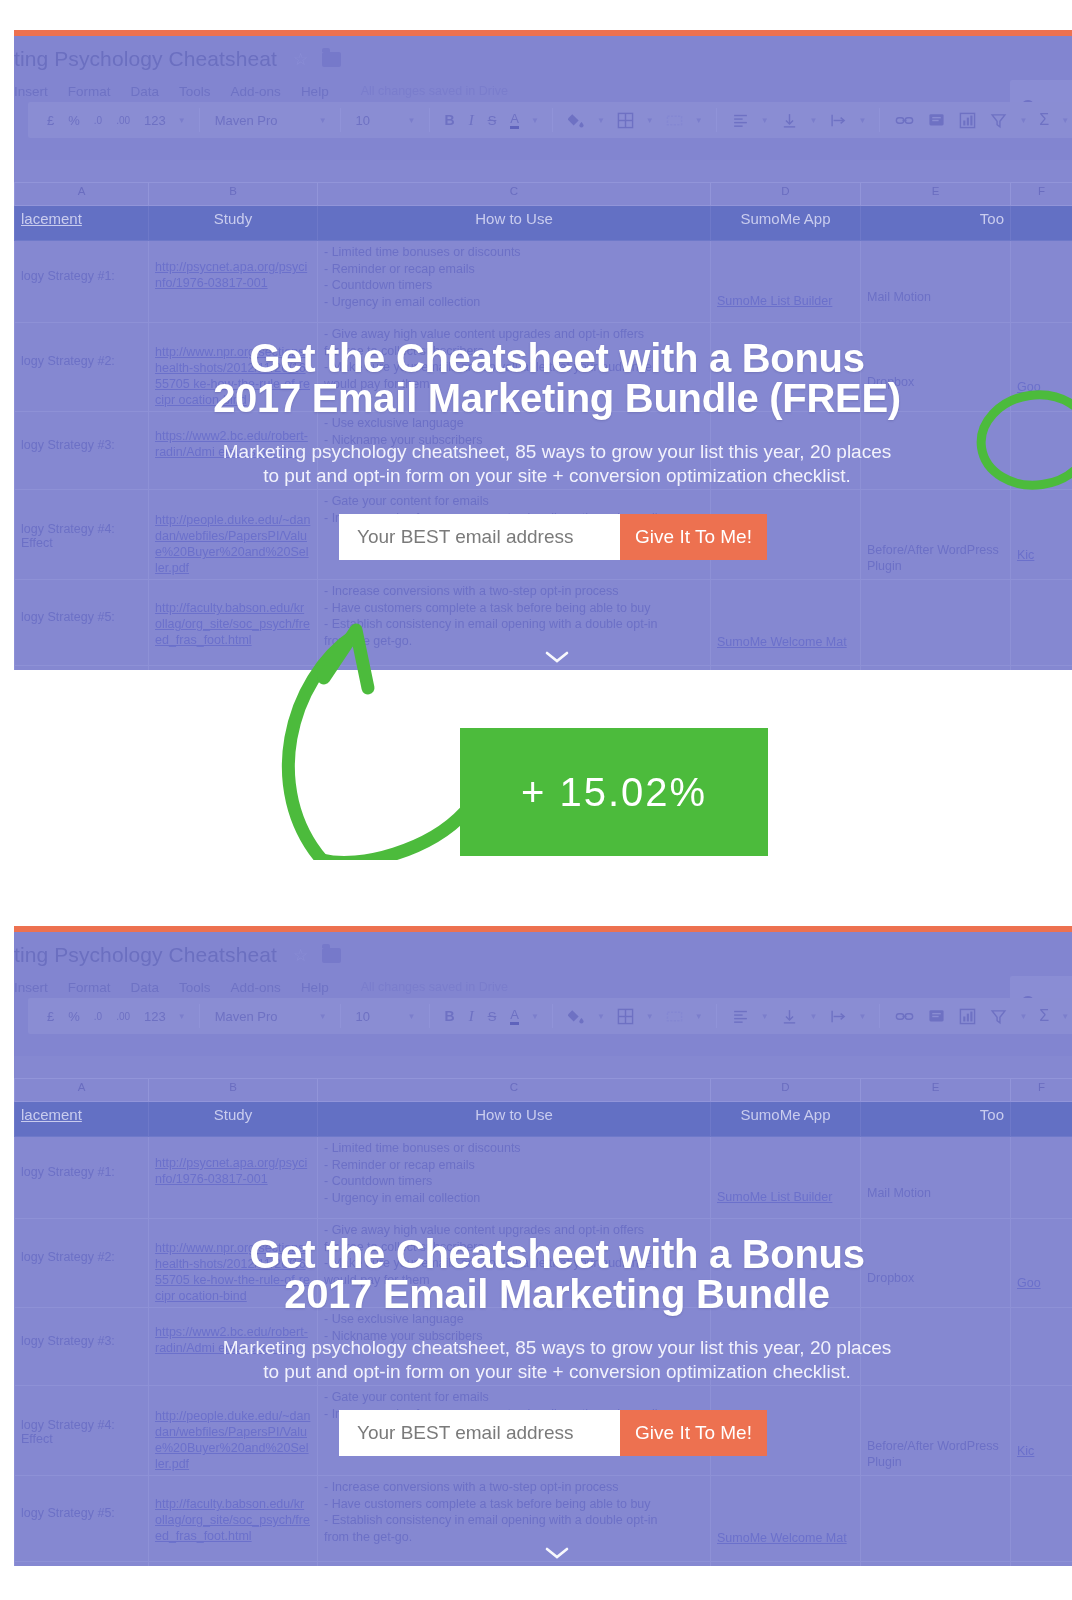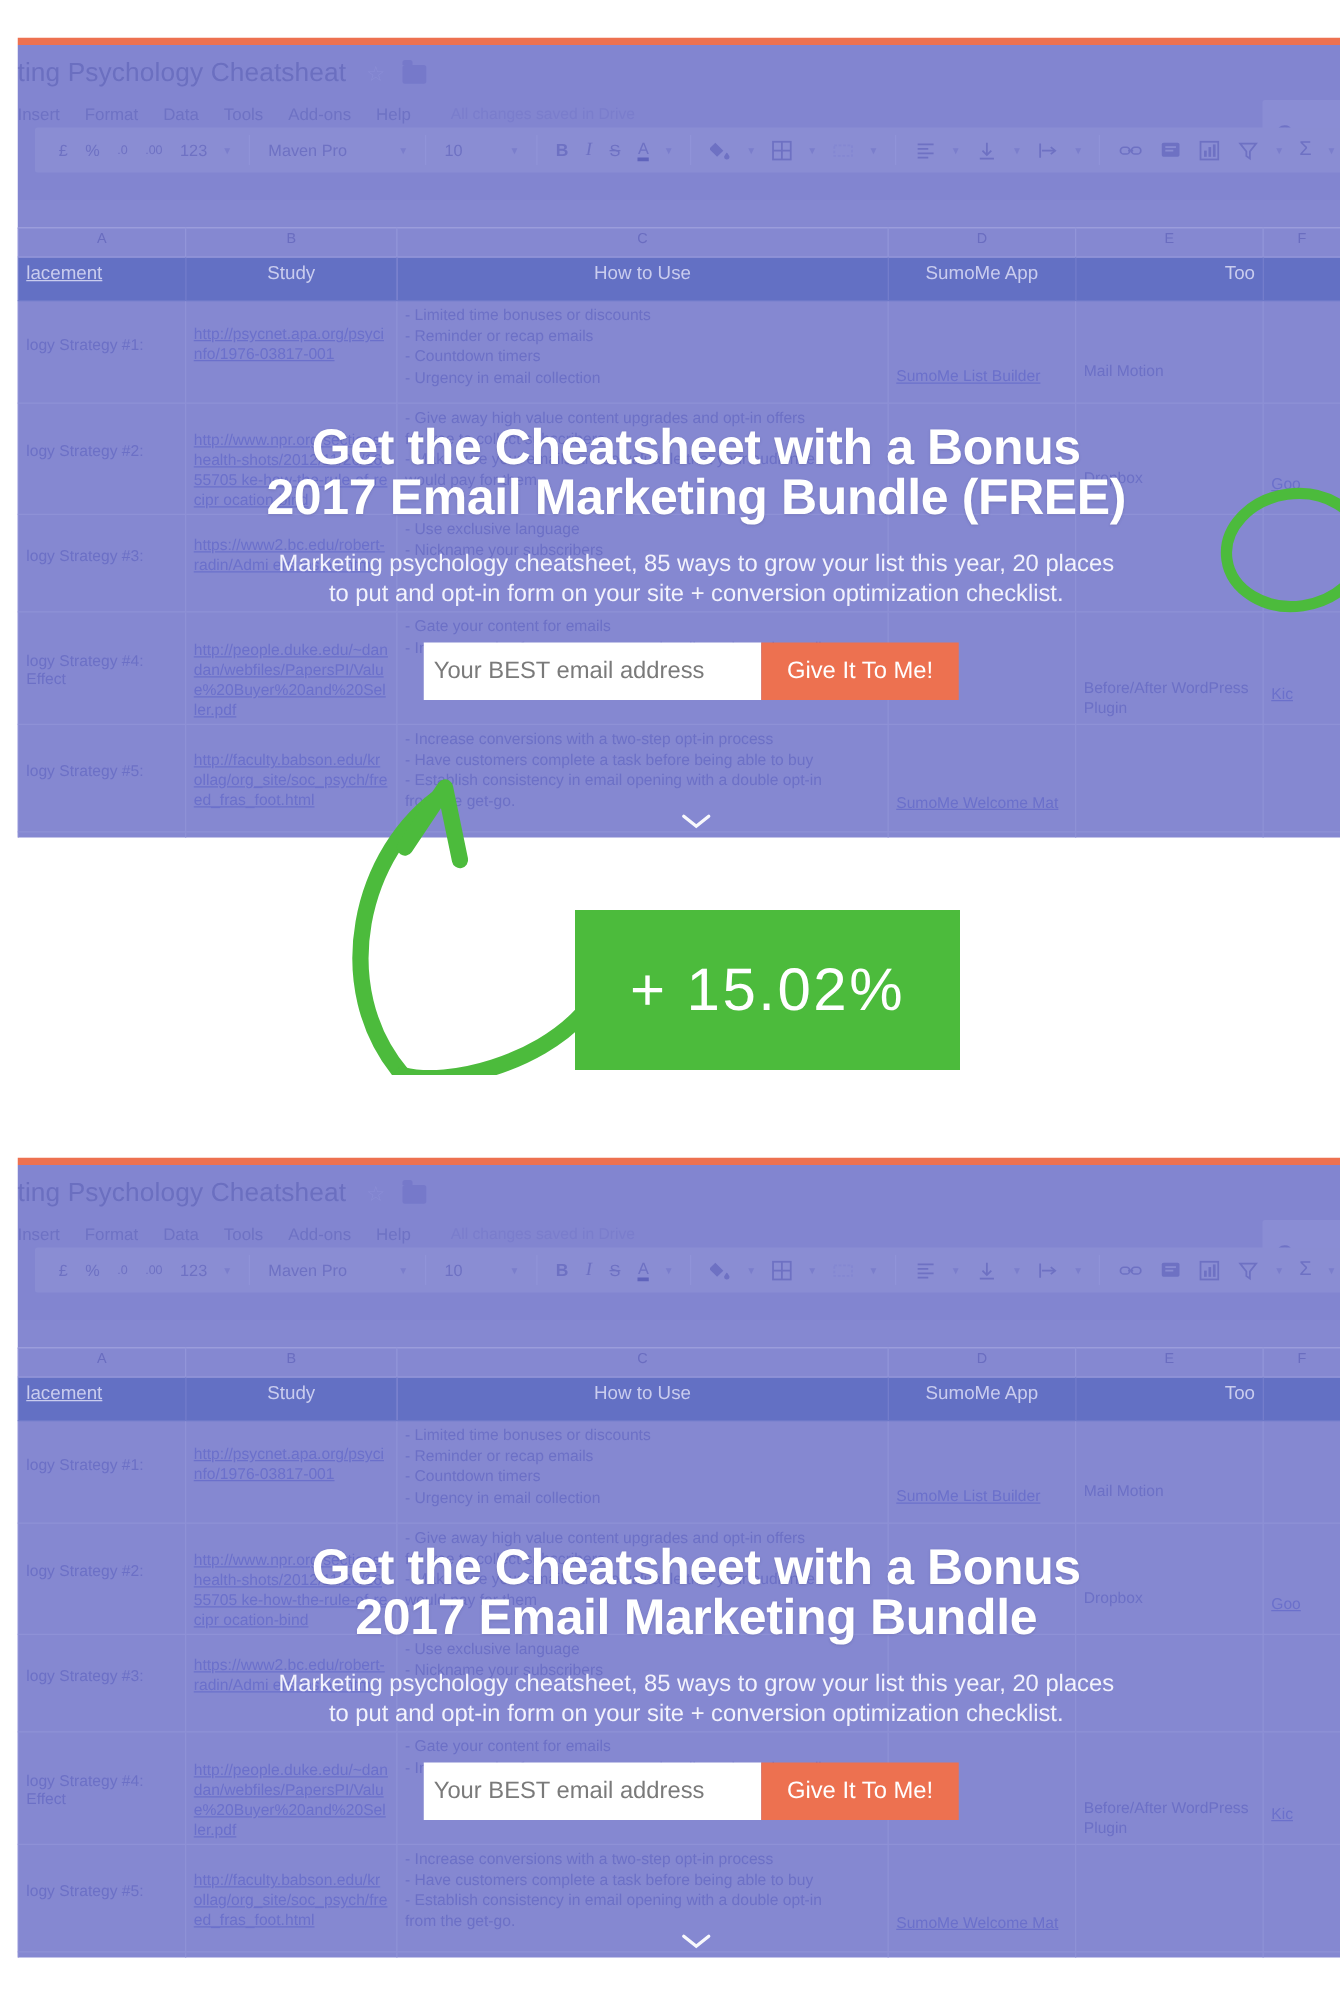--- a/index.html
+++ b/index.html
@@ -58,31 +58,31 @@
 
   
   .overlay{position:absolute;left:14px;top:36px;width:1058px;height:634px;pointer-events:none;}
   .headline{position:absolute;left:0;width:1058px;text-align:center;color:#ffffff;font-weight:bold;font-size:40px;line-height:1.0;letter-spacing:-0.3px;text-shadow:0 1px 2px rgba(60,60,120,.25);}
   .hl1{top:272px;}
   .hl2{top:312px;}
   .subline{position:absolute;left:0;width:1058px;text-align:center;color:#F2F2FC;font-size:19px;line-height:1.28;}
   .sub1{top:374px;}
 
   .form{position:absolute;left:311px;top:448px;width:428px;height:46px;display:flex;}
-  .email-input{flex:1;background:#ffffff;border:none;outline:none;font-size:19px;color:#1d4ed8;padding:0 8px;font-family:"Liberation Sans",sans-serif;}
+  .email-input{flex:1;background:#ffffff;border:none;outline:none;font-size:19px;color:#1d4ed8;padding:0 18px;font-family:"Liberation Sans",sans-serif;}
   .email-input::placeholder{color:#7A7A7A;opacity:1;}
   .cta-btn{width:158px;background:#ED7150;color:#ffffff;border:none;font-size:19px;font-family:"Liberation Sans",sans-serif;cursor:pointer;}
 
   .chev{position:absolute;left:0;width:1058px;top:578px;text-align:center;color:#FFFFFF;font-size:22px;opacity:.95;}
 
   .circle-free{position:absolute;left:944px;top:320px;width:128px;height:108px;}
 
   .mid-gap{position:absolute;left:0;top:672px;width:1072px;height:224px;background:#ffffff;}
   .pct-box{position:absolute;left:460px;top:728px;width:308px;height:128px;background:#4CBB3C;display:flex;align-items:center;justify-content:center;}
-  .pct-box span{color:#ffffff;font-size:48px;letter-spacing:2px;white-space:nowrap;}
+  .pct-box span{color:#ffffff;font-size:40px;letter-spacing:2px;white-space:nowrap;}
   .arrow-svg{position:absolute;left:280px;top:560px;width:220px;height:300px;}
 </style>
 </head>
 <body>
 
 <div class="panel" id="panel-a">
   <div class="sheet-wrap">
 
     <div class="orange-bar"></div>
 

